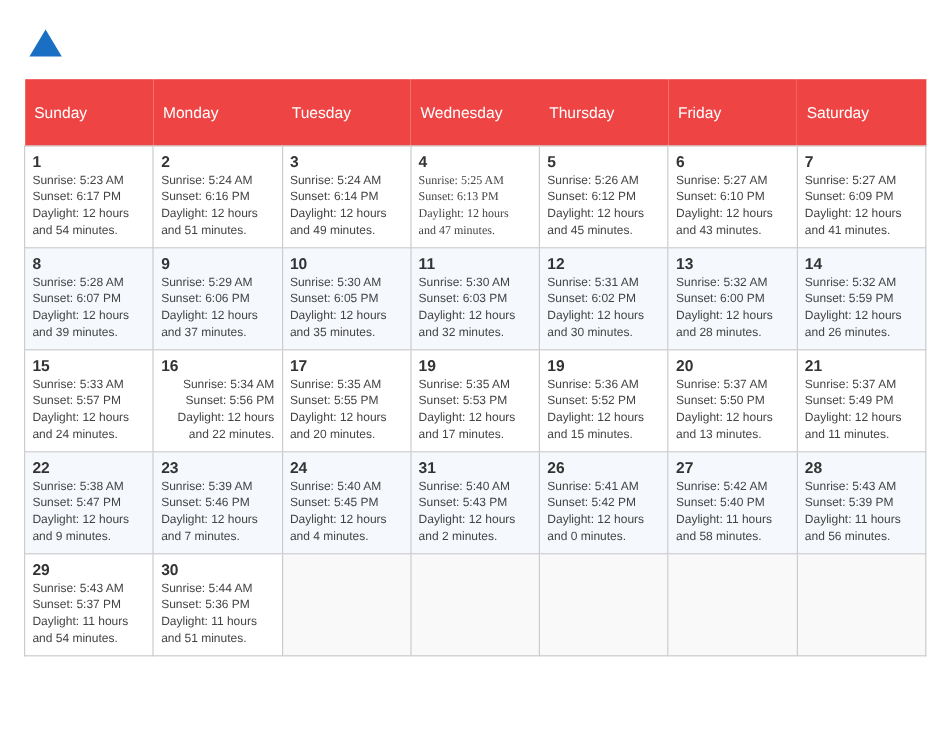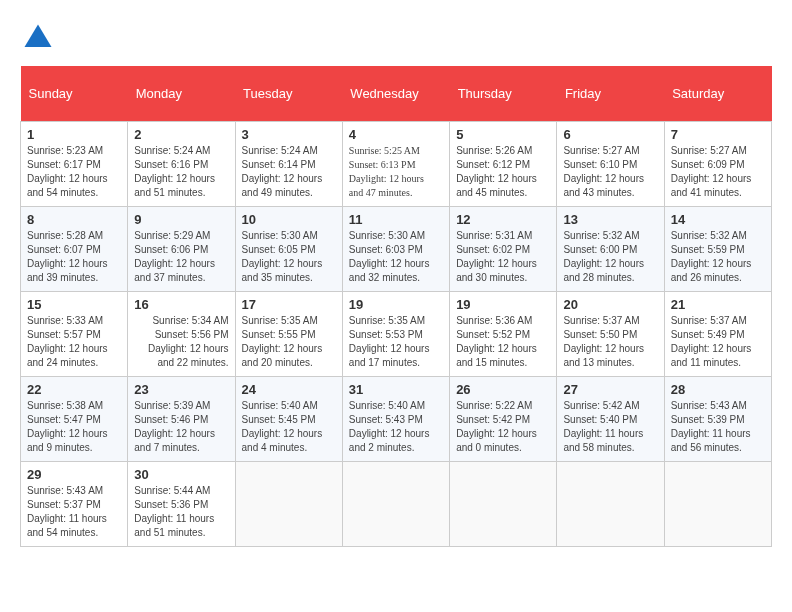--- a/index.html
+++ b/index.html
@@ -294,21 +294,21 @@
         </td>
         <td>
           <span class="day-number">31</span>
           <div class="day-info" style="white-space: pre-line;">Sunrise: 5:40 AM
 Sunset: 5:43 PM
 Daylight: 12 hours
 and 2 minutes.</div>
         </td>
         <td>
           <span class="day-number">26</span>
-          <div class="day-info" style="white-space: pre-line;">Sunrise: 5:22 AM
+          <div class="day-info" style="white-space: pre-line;">Sunrise: 5:41 AM
 Sunset: 5:42 PM
 Daylight: 12 hours
 and 0 minutes.</div>
         </td>
         <td>
           <span class="day-number">27</span>
           <div class="day-info" style="white-space: pre-line;">Sunrise: 5:42 AM
 Sunset: 5:40 PM
 Daylight: 11 hours
 and 58 minutes.</div>

